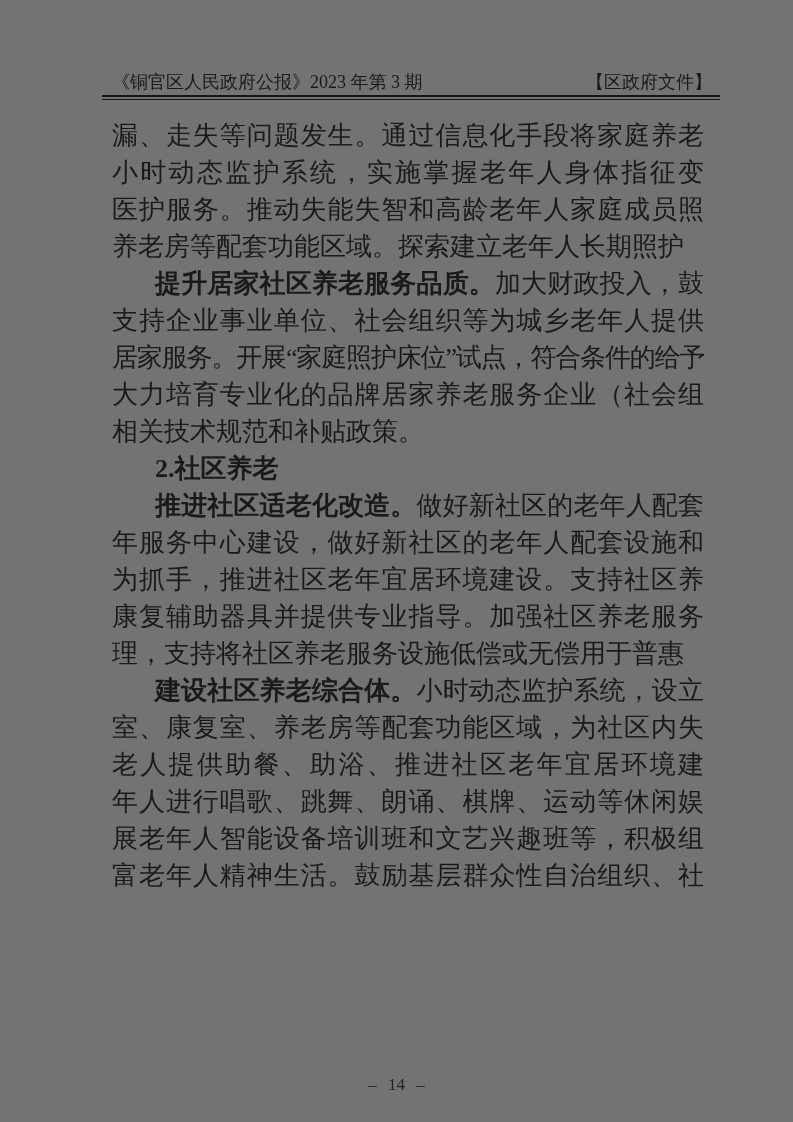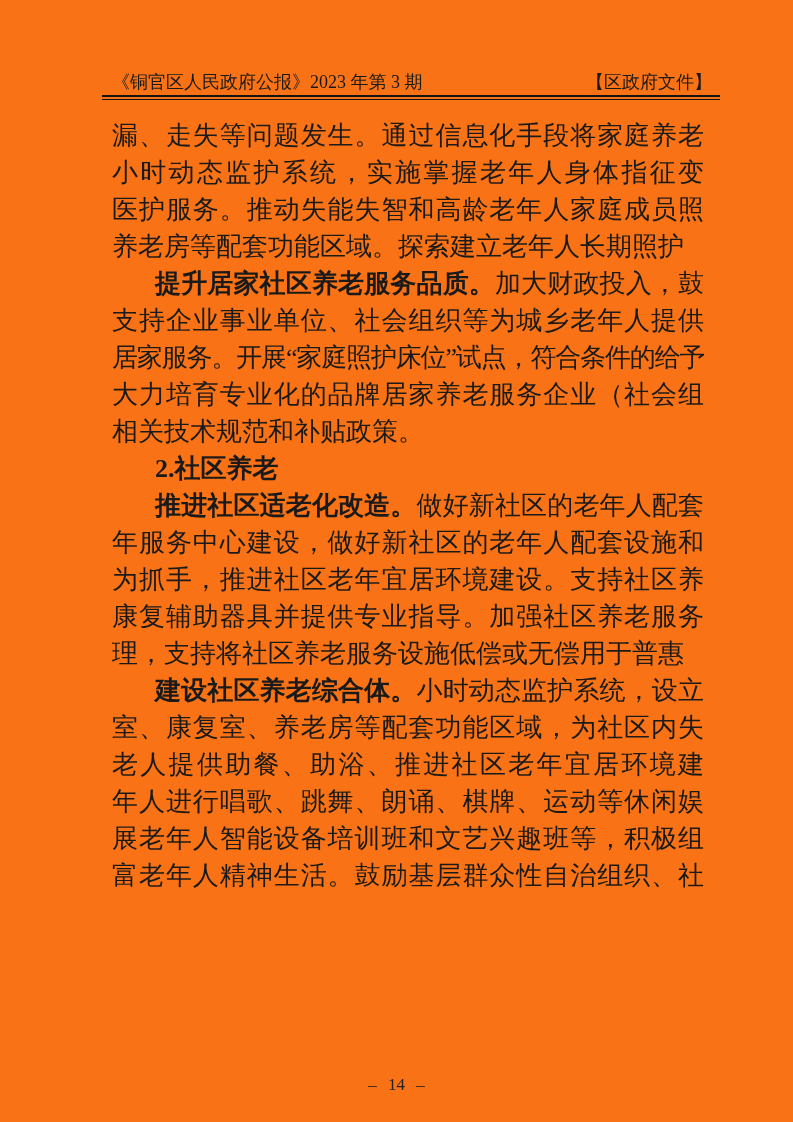--- a/index.html
+++ b/index.html
@@ -4,21 +4,21 @@
 <style>
   html, body {
     margin: 0;
     padding: 0;
     background: #ffffff;
   }
   .page {
     position: relative;
     width: 793px;
     height: 1122px;
-    background: #f97316;
+    background: #737373;
     overflow: hidden;
     font-family: "Liberation Serif", "DejaVu Serif", serif;
     color: #1a1a1a;
   }
   .header-row {
     position: absolute;
     top: 71px;
     left: 112px;
     width: 600px;
     display: flex;

